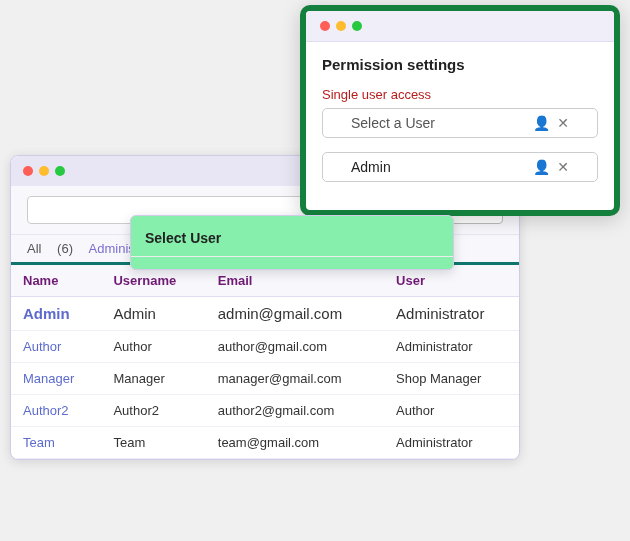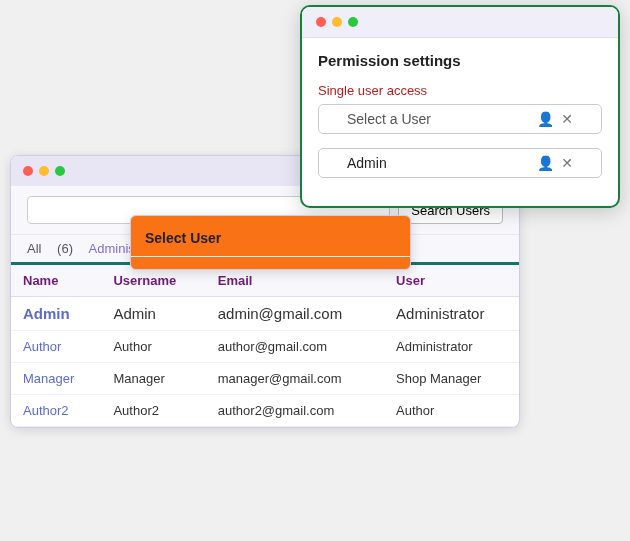--- a/index.html
+++ b/index.html
@@ -135,21 +135,21 @@
       background: #fff;
     }
 
     
     .fg-window {
       position: absolute;
       top: 5px;
       left: 300px;
       width: 320px;
       background: #fff;
-      border: 2px solid #15803d;
+      border: 6px solid #15803d;
       border-radius: 10px;
       box-shadow: 0 4px 20px rgba(0,0,0,0.18);
       overflow: hidden;
     }
 
     .fg-window-titlebar {
       background: #f0eef8;
       padding: 10px 14px;
       display: flex;
       align-items: center;
@@ -206,22 +206,22 @@
 
     .select-field-filled .select-field-text {
       color: #222;
     }
 
     
     .select-user-overlay {
       position: absolute;
       top: 215px;
       left: 130px;
-      width: 281px;
-      background: #f97316;
+      width: 324px;
+      background: #86efac;
       border: 1px solid #d0cce8;
       border-radius: 6px;
       box-shadow: 0 3px 12px rgba(0,0,0,0.15);
       z-index: 10;
       padding: 8px 0;
     }
 
     .select-user-header {
       padding: 6px 14px 10px;
       font-size: 14px;
@@ -286,20 +286,26 @@
           <td>Manager</td>
           <td>manager@gmail.com</td>
           <td>Shop Manager</td>
         </tr>
         <tr>
           <td><a class="user-link">Author2</a></td>
           <td>Author2</td>
           <td>author2@gmail.com</td>
           <td>Author</td>
         </tr>
+        <tr>
+          <td><a class="user-link">Team</a></td>
+          <td>Team</td>
+          <td>team@gmail.com</td>
+          <td>Administrator</td>
+        </tr>
       </tbody>
   </table>
 </div>
 
 <div class="select-user-overlay">
   <div class="select-user-header">Select User</div>
 </div>
 
 <div class="fg-window">
   <div class="fg-window-titlebar">

